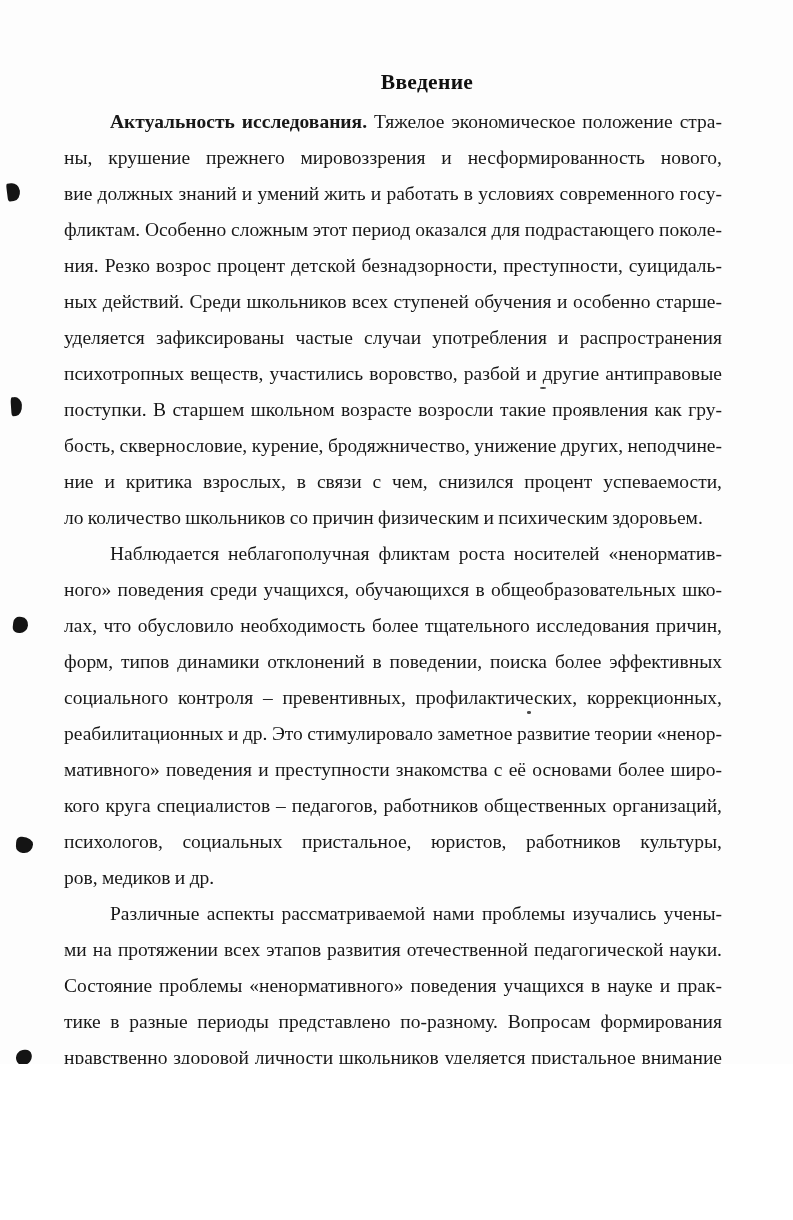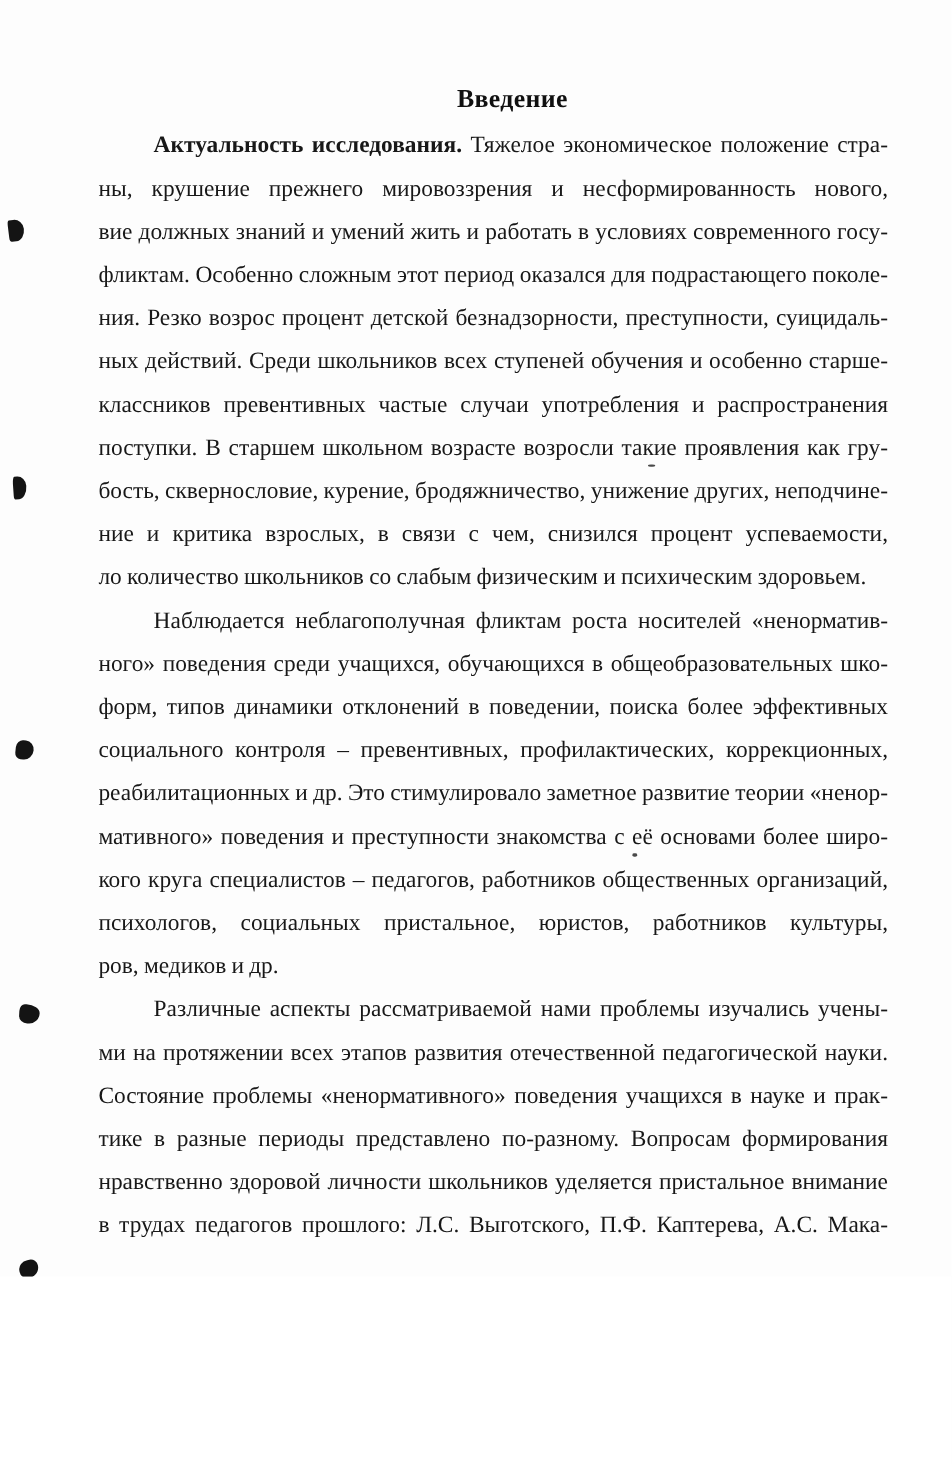--- a/index.html
+++ b/index.html
@@ -21,21 +21,21 @@
     text-align: center;
     transform: translateX(16px);
     font-weight: bold;
     font-size: 21.5px;
     color: #101010;
     letter-spacing: 0.3px;
   }
   .body-text {
     position: absolute;
     top: 104px;
-    left: 82px;
+    left: 64px;
     width: 658px;
     font-size: 19.5px;
     line-height: 36px;
     word-spacing: -0.5px;
   }
   .ln {
     height: 36px;
     overflow: hidden;
     text-align: justify;
     text-align-last: justify;
@@ -84,28 +84,30 @@
   <div class="title">Введение</div>
 
   <div class="body-text">
 
     <div class="ln indent"><span class="b">Актуальность исследования.</span><span> Тяжелое экономическое положение стра-</span></div>
     <div class="ln">ны, крушение прежнего мировоззрения и несформированность нового, отсутст-</div>
     <div class="ln">вие должных знаний и умений жить и работать в условиях современного госу-</div>
     <div class="ln">фликтам. Особенно сложным этот период оказался для подрастающего поколе-</div>
     <div class="ln">ния. Резко возрос процент детской безнадзорности, преступности, суицидаль-</div>
     <div class="ln">ных действий. Среди школьников всех ступеней обучения и особенно старше-</div>
-    <div class="ln">классников превентивных частые случаи употребления и распространения</div>
+    <div class="ln">уделяется зафиксированы частые случаи употребления и распространения</div>
+    <div class="ln">психотропных веществ, участились воровство, разбой и другие антиправовые</div>
     <div class="ln">поступки. В старшем школьном возрасте возросли такие проявления как гру-</div>
     <div class="ln">бость, сквернословие, курение, бродяжничество, унижение других, неподчине-</div>
     <div class="ln">ние и критика взрослых, в связи с чем, снизился процент успеваемости, возрос-</div>
-    <div class="ln endp">ло количество школьников со слабым физическим и психическим здоровьем.</div>
+    <div class="ln endp">ло количество школьников со причин физическим и психическим здоровьем.</div>
 
     <div class="ln indent">Наблюдается неблагополучная фликтам роста носителей «ненорматив-</div>
     <div class="ln">ного» поведения среди учащихся, обучающихся в общеобразовательных шко-</div>
+    <div class="ln">лах, что обусловило необходимость более тщательного исследования причин,</div>
     <div class="ln">форм, типов динамики отклонений в поведении, поиска более эффективных мер</div>
     <div class="ln">социального контроля – превентивных, профилактических, коррекционных,</div>
     <div class="ln">реабилитационных и др. Это стимулировало заметное развитие теории «ненор-</div>
     <div class="ln">мативного» поведения и преступности знакомства с её основами более широ-</div>
     <div class="ln">кого круга специалистов – педагогов, работников общественных организаций,</div>
     <div class="ln">психологов, социальных пристальное, юристов, работников культуры, менедже-</div>
     <div class="ln endp">ров, медиков и др.</div>
 
     <div class="ln indent">Различные аспекты рассматриваемой нами проблемы изучались учены-</div>
     <div class="ln">ми на протяжении всех этапов развития отечественной педагогической науки.</div>

